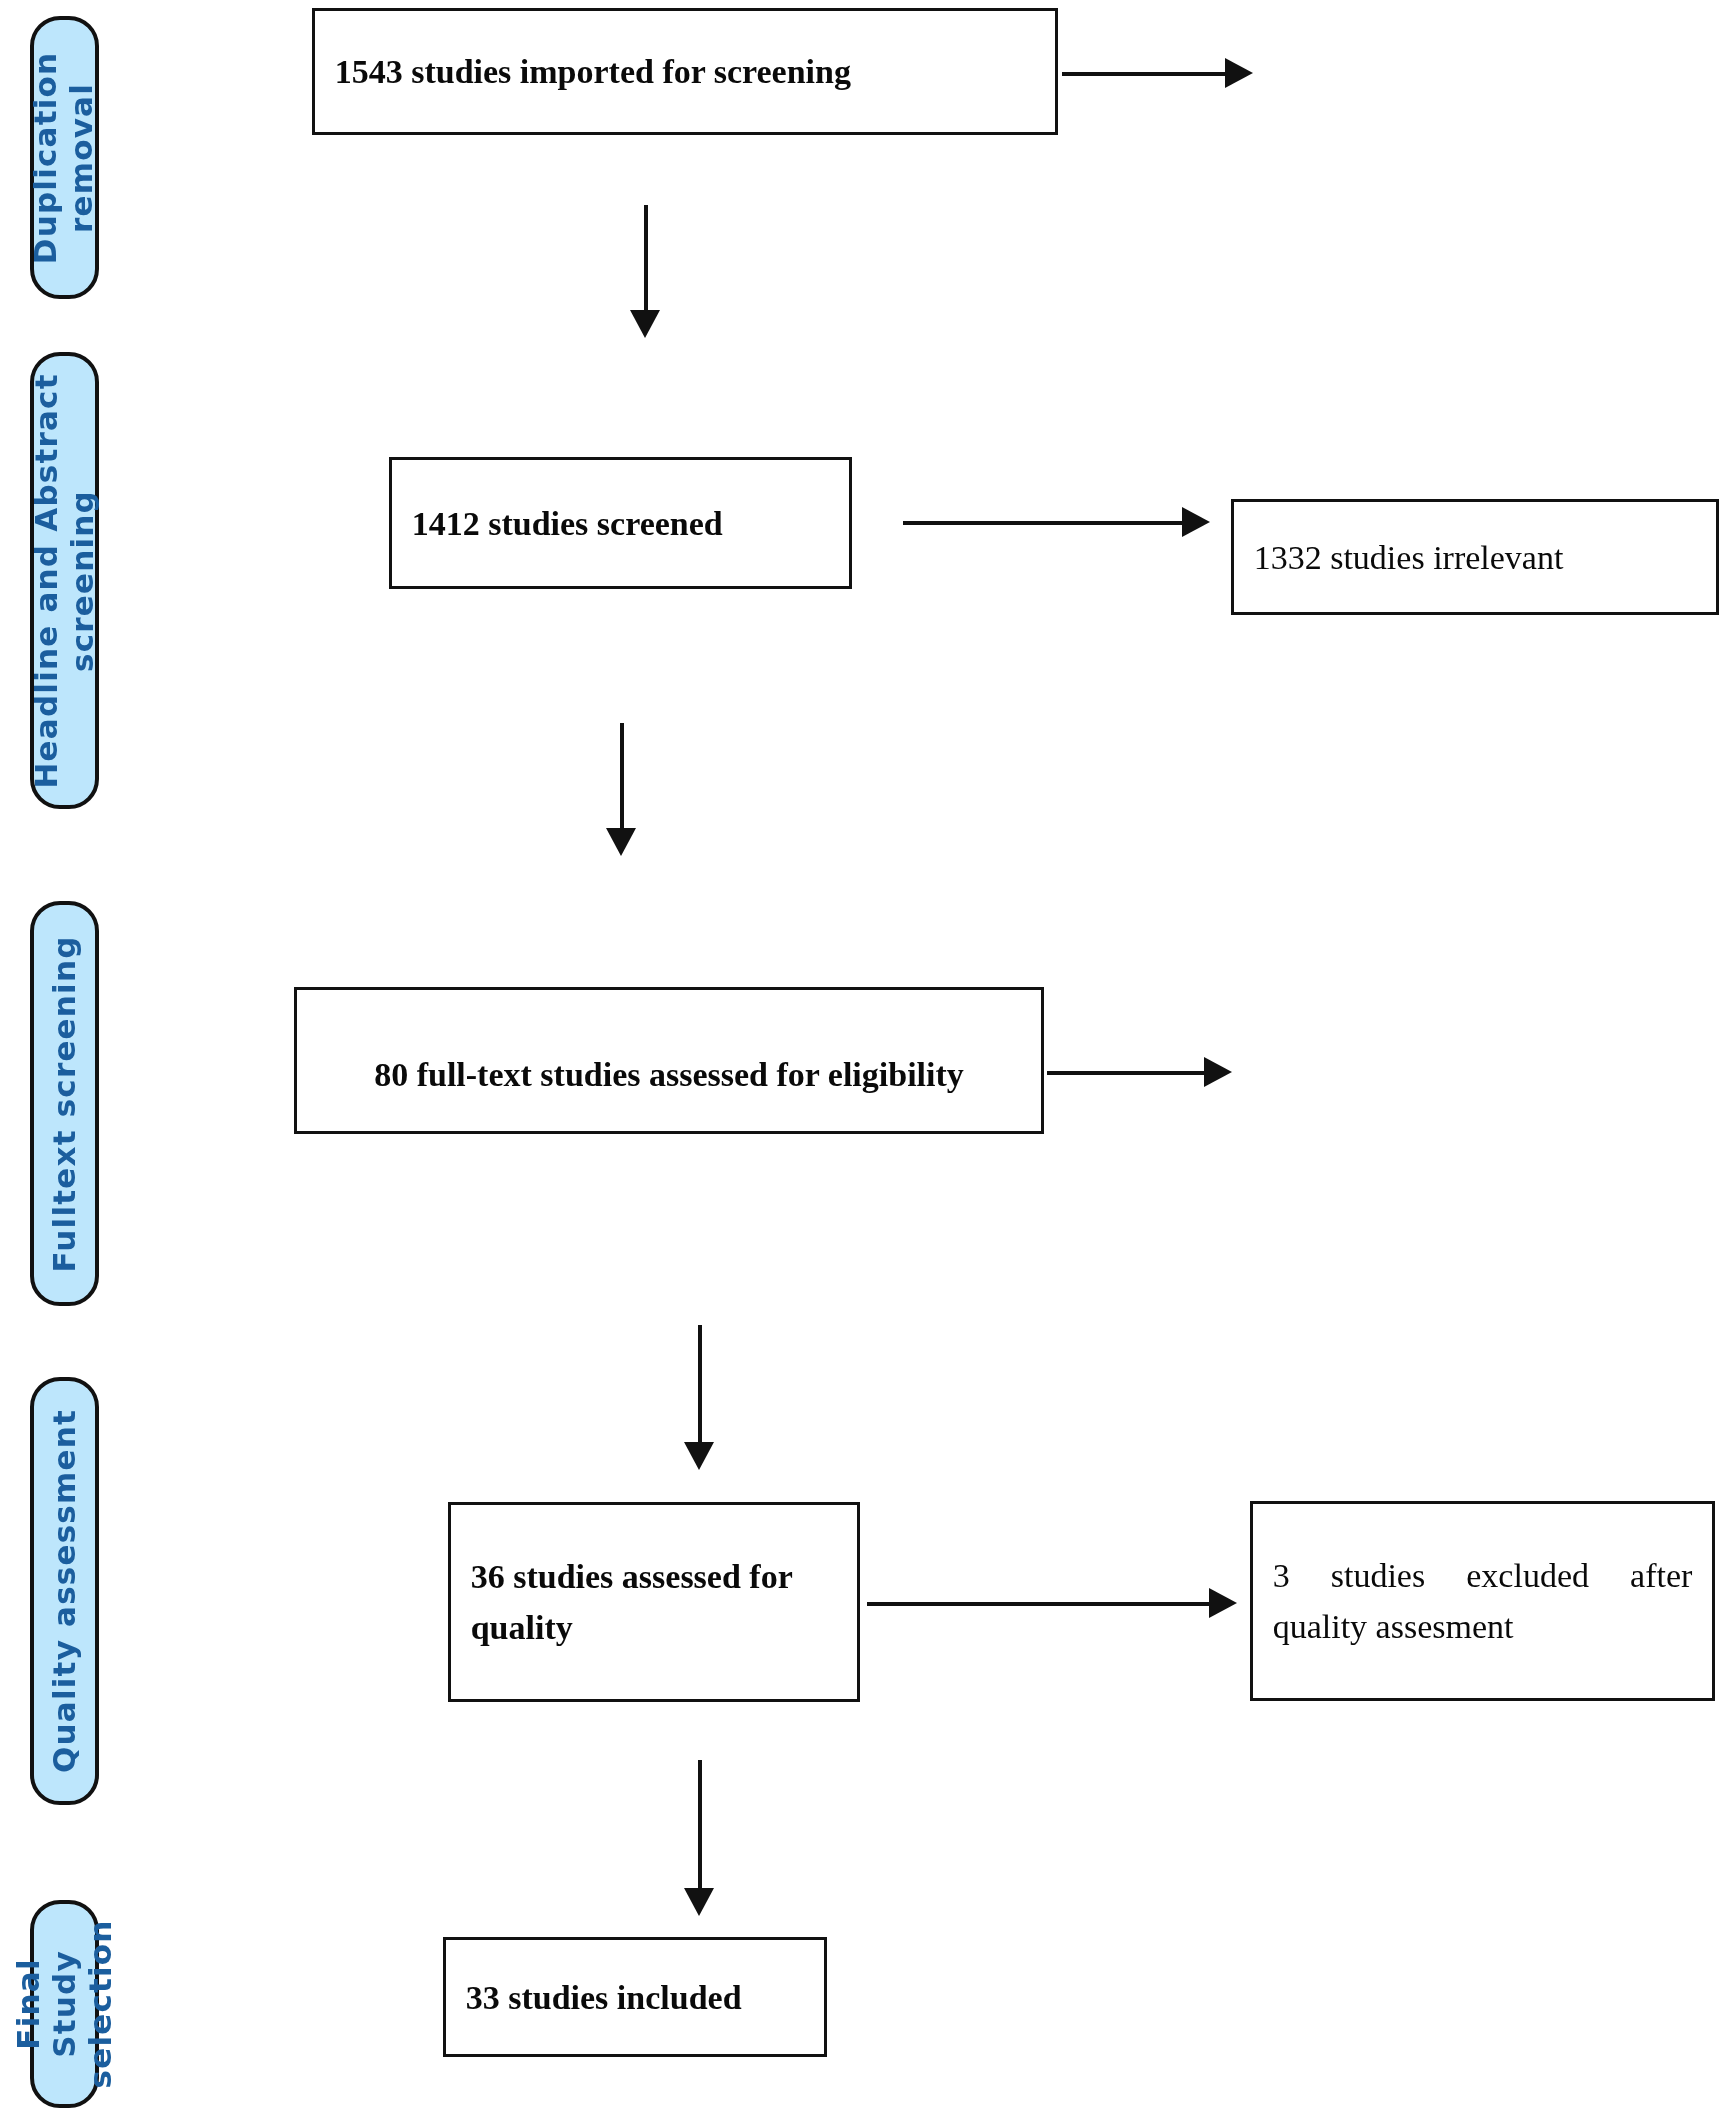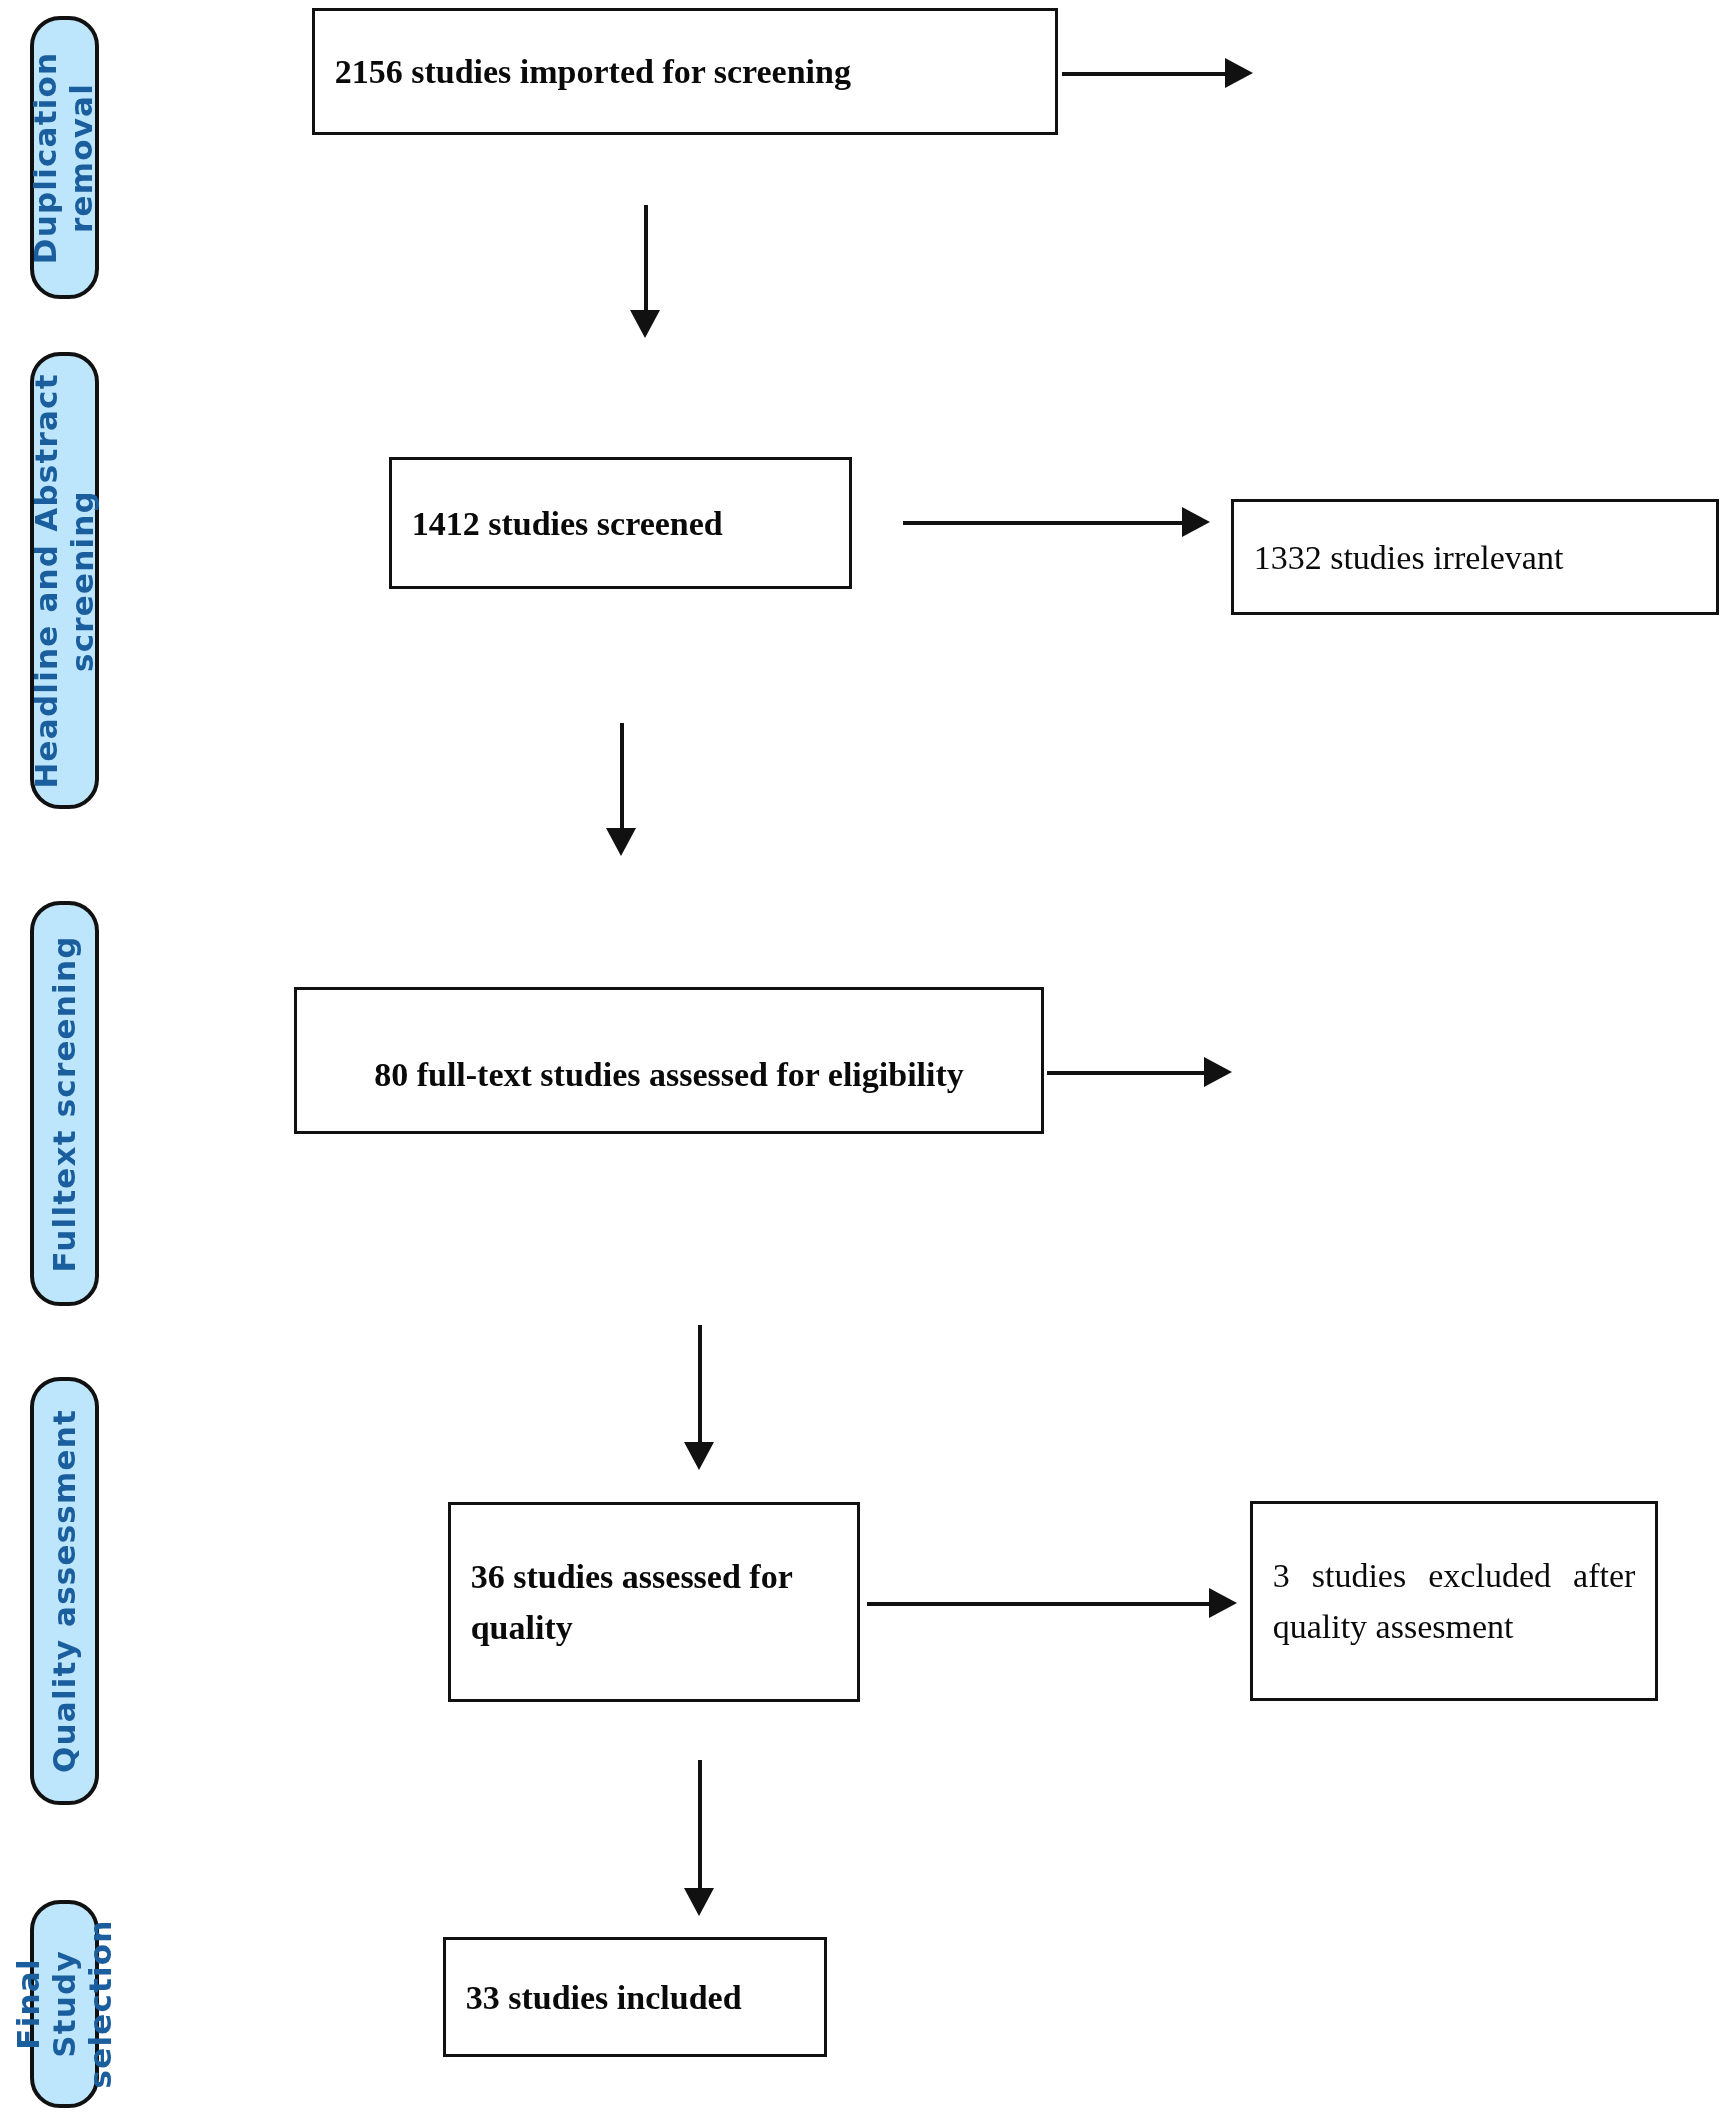--- a/index.html
+++ b/index.html
@@ -152,21 +152,21 @@
     <div class="stage-label">Quality assessment</div>
   </div>
 
   <div class="stage" style="left:30px; top:1900px; width:69px; height:208px;">
     <div class="stage-label">Final
 Study
 selection</div>
   </div>
 
   <div class="box bold pad-l" style="left:312px; top:8px; width:746px; height:127px;">
-    <div class="txt">2156 studies imported for screening</div>
+    <div class="txt">1543 studies imported for screening</div>
   </div>
 
   <div class="arrow-h" style="left:1062px; top:72px; width:191px;">
     <div class="shaft" style="width:163px;"></div>
     <div class="head" style="left:163px;"></div>
   </div>
 
 
   <div class="arrow-v" style="left:644px; top:205px; height:133px;">
     <div class="shaft" style="height:105px;"></div>
@@ -208,21 +208,21 @@
 
   <div class="box bold pad-l" style="left:448px; top:1502px; width:412px; height:200px;">
     <div class="txt">36 studies assessed for quality</div>
   </div>
 
   <div class="arrow-h" style="left:867px; top:1602px; width:370px;">
     <div class="shaft" style="width:342px;"></div>
     <div class="head" style="left:342px;"></div>
   </div>
 
-  <div class="box pad-l justify" style="left:1250px; top:1501px; width:408px; height:200px;">
+  <div class="box pad-l justify" style="left:1250px; top:1501px; width:465px; height:200px;">
     <div class="txt">3 studies excluded after quality assesment</div>
   </div>
 
   <div class="arrow-v" style="left:698px; top:1760px; height:156px;">
     <div class="shaft" style="height:128px;"></div>
     <div class="head" style="top:128px;"></div>
   </div>
 
   <div class="box bold pad-l" style="left:443px; top:1937px; width:384px; height:120px;">
     <div class="txt">33 studies included</div>

